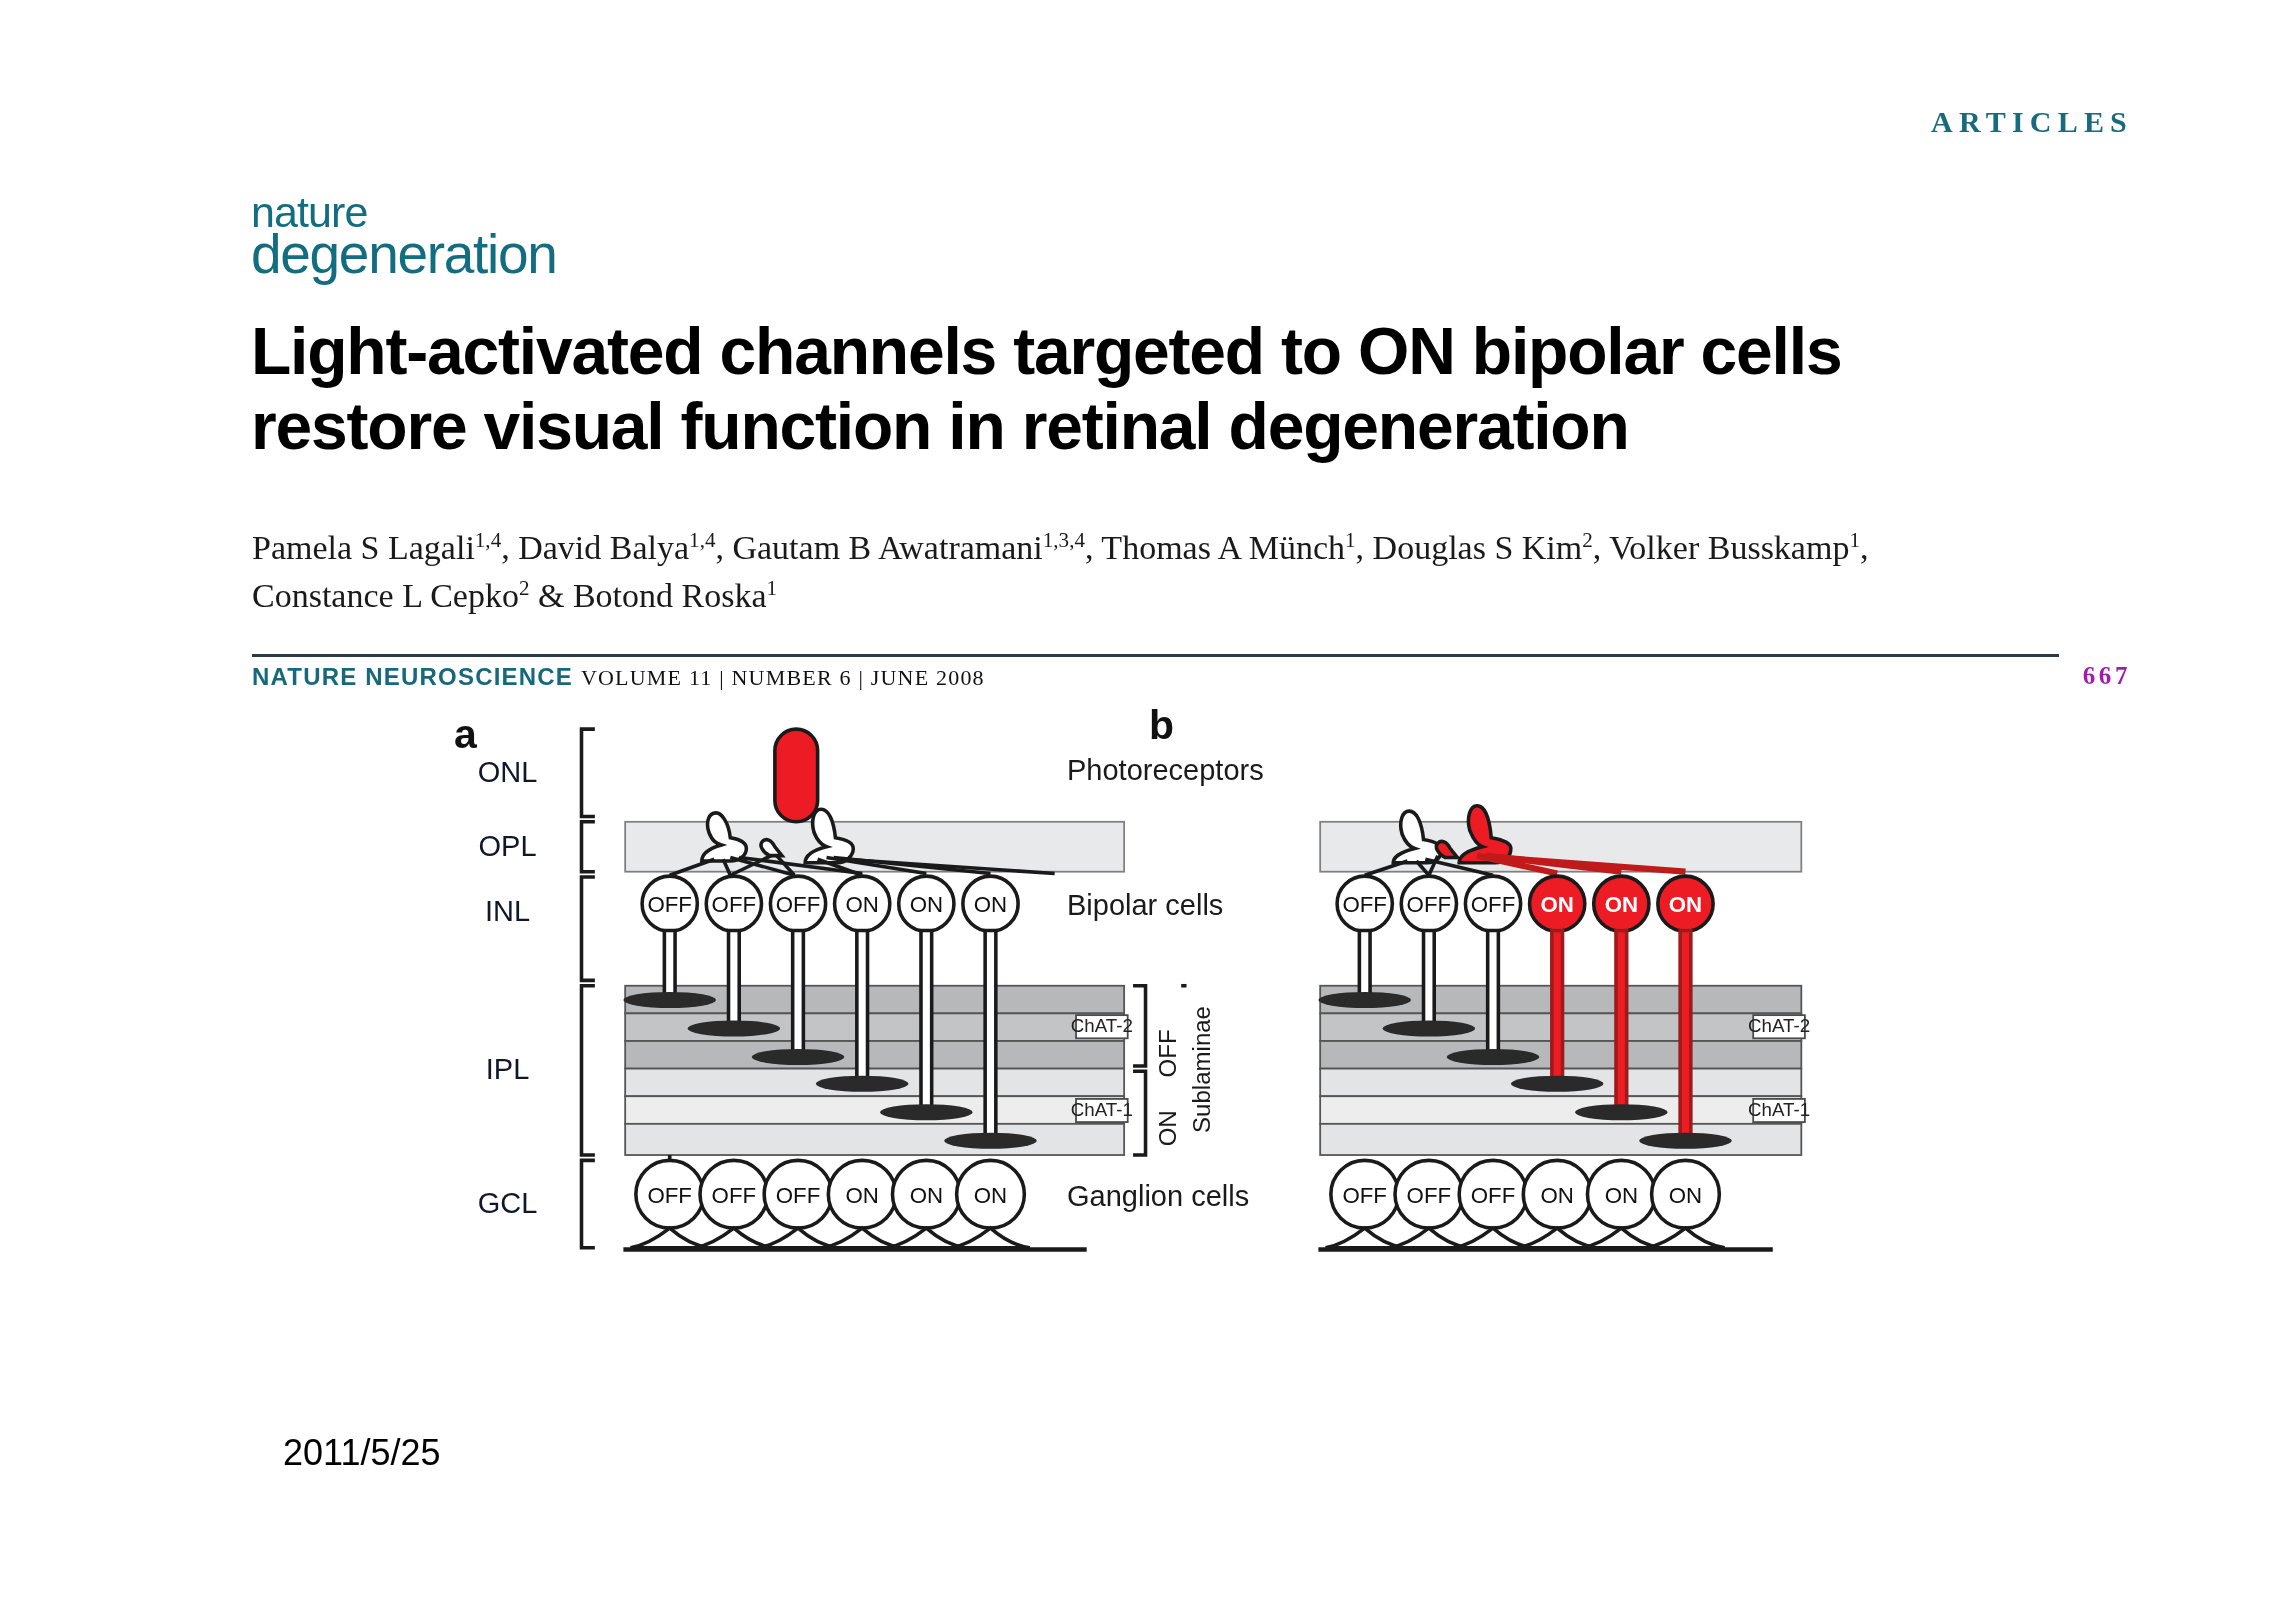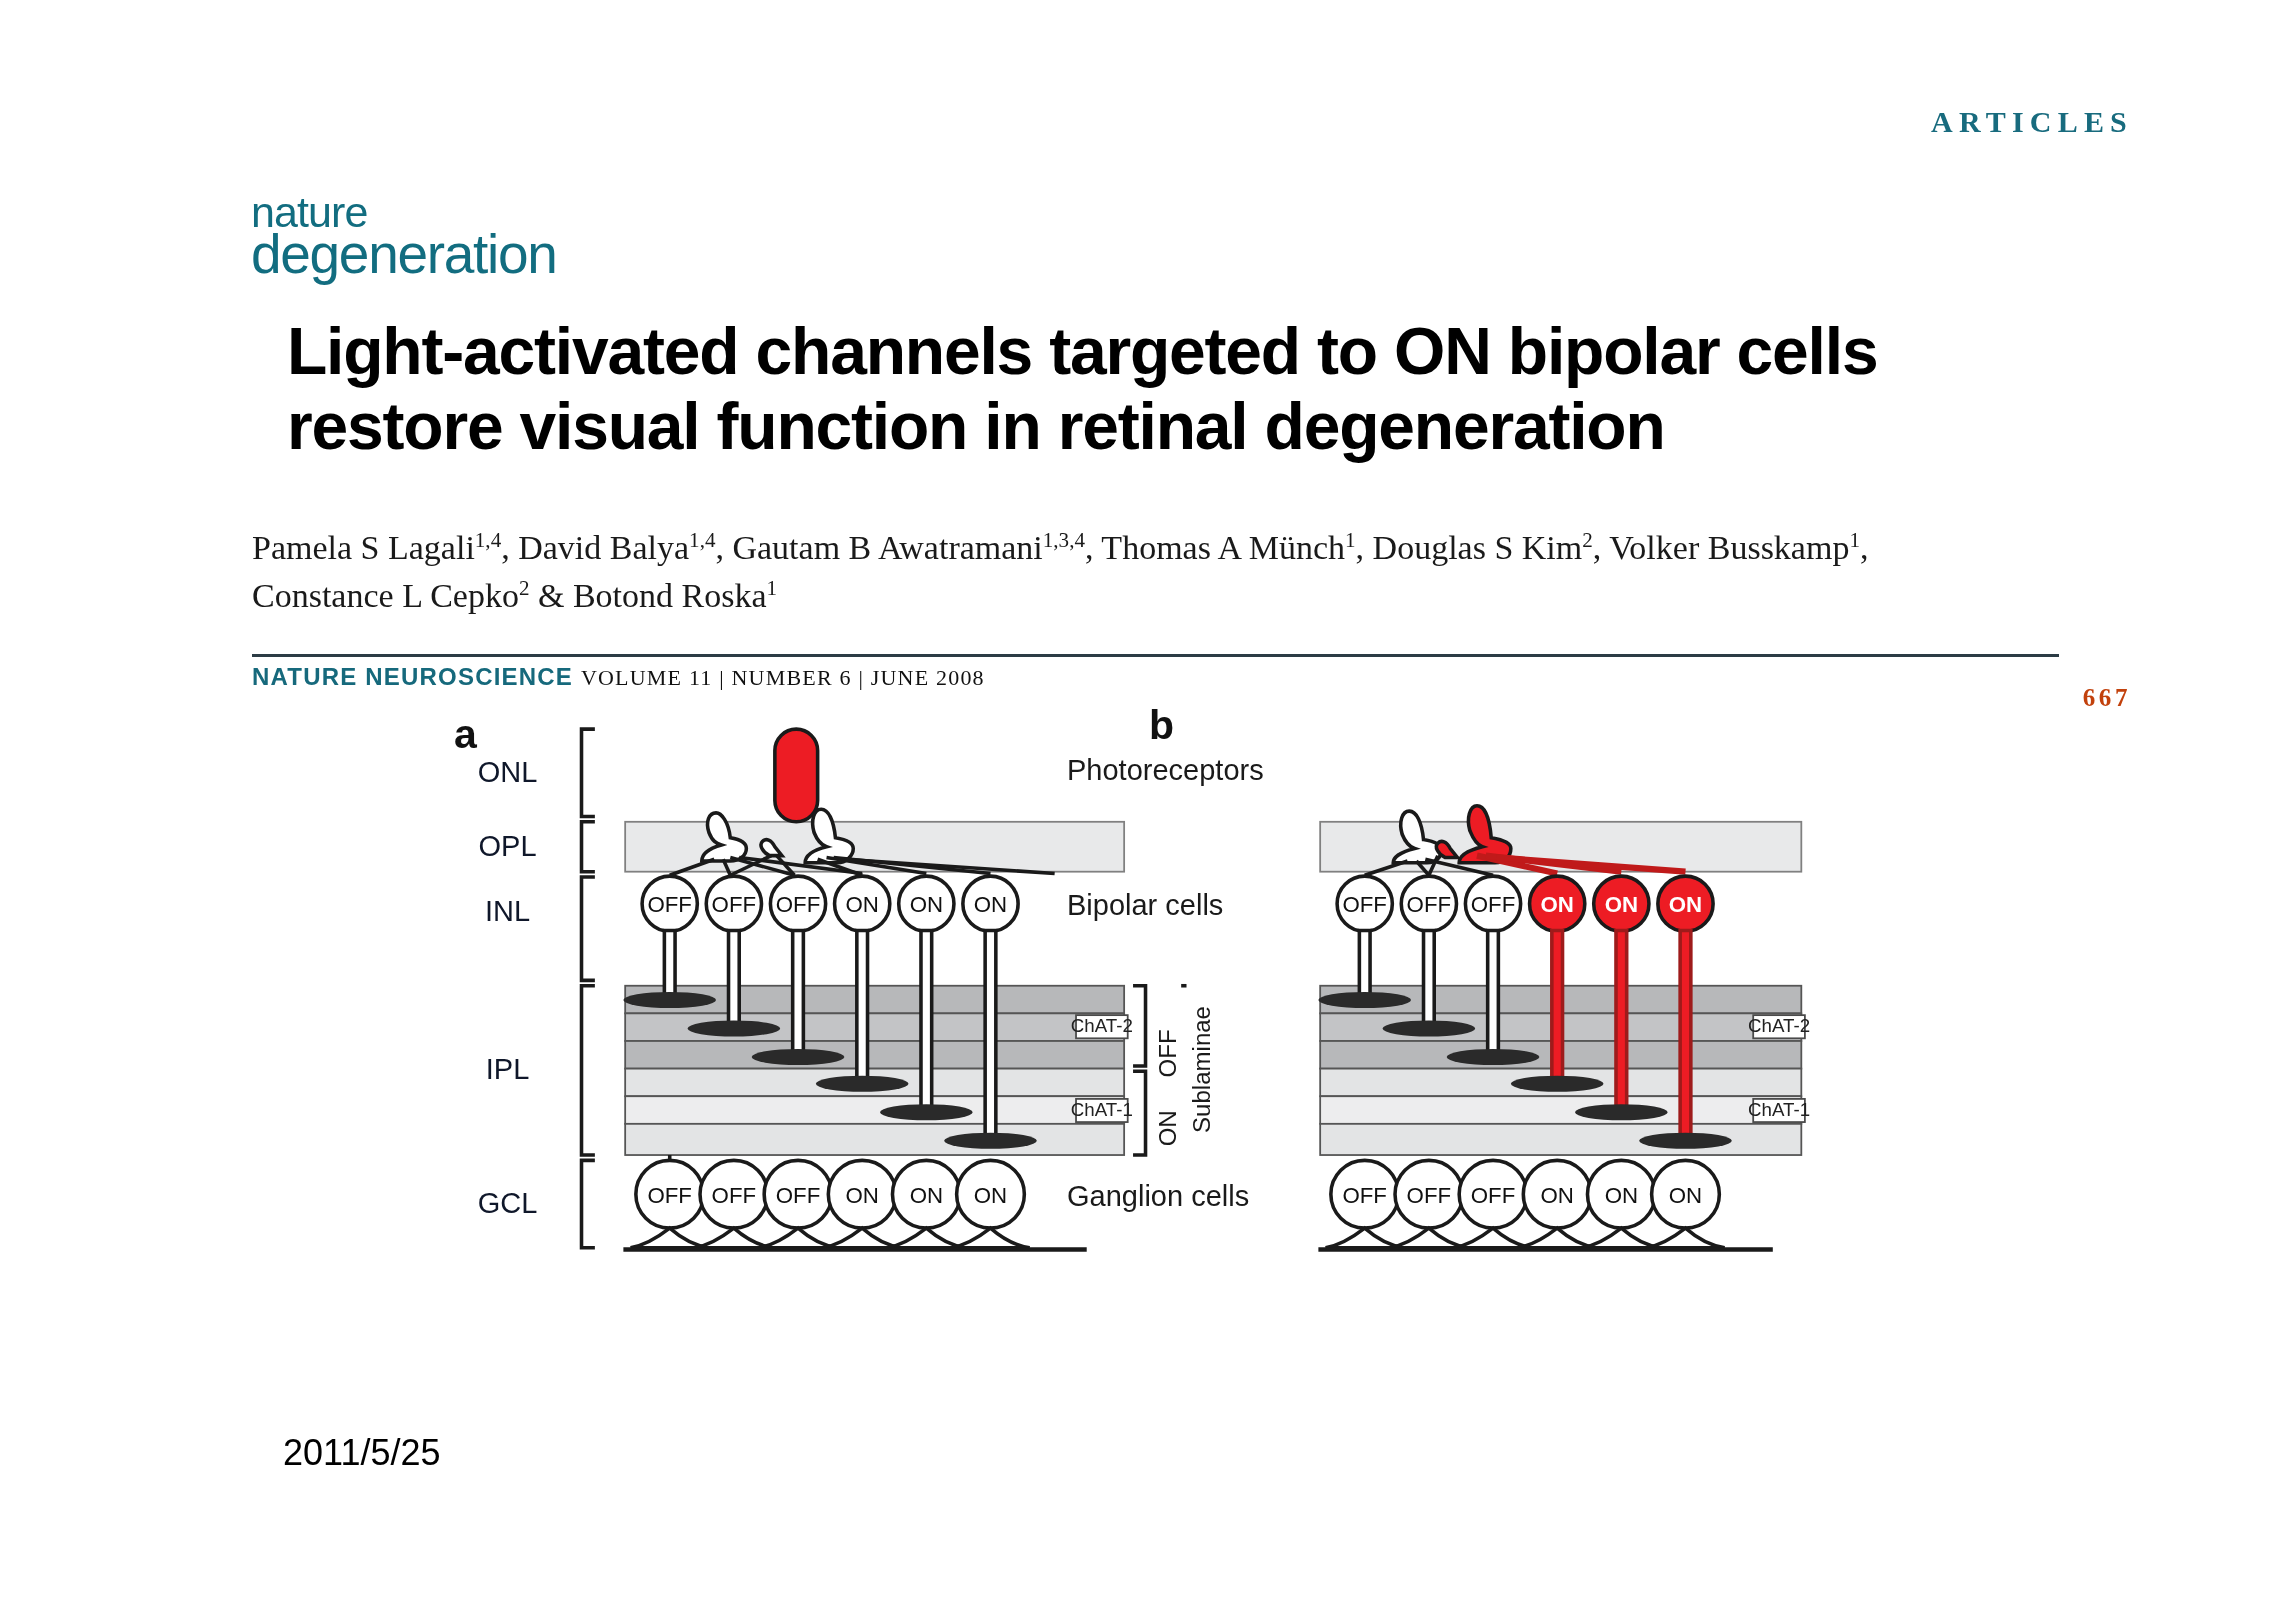--- a/index.html
+++ b/index.html
@@ -53,21 +53,20 @@
     width: 1809px;
     font-family: "Liberation Sans", sans-serif;
     font-weight: bold;
     font-size: 66px;
     line-height: 1.13;
     color: #000000;
     letter-spacing: -1.2px;
   }
   #paper-title .tl {
     display: block;
-    margin-left: 36px;
   }
 
   #author-list {
     position: absolute;
     left: 252px;
     top: 524px;
     width: 1693px;
     font-family: "Liberation Serif", serif;
     font-size: 34px;
     line-height: 1.42;
@@ -103,26 +102,26 @@
   }
   #cite-line .cite-rest {
     color: #111;
     font-weight: normal;
     font-family: "Liberation Serif", serif;
     font-size: 22px;
   }
   #page-number {
     position: absolute;
     right: 162px;
-    top: 684px;
+    top: 662px;
     font-family: "Liberation Serif", serif;
     font-weight: bold;
     font-size: 25px;
     letter-spacing: 3.6px;
-    color: #c2410c;
+    color: #a21caf;
   }
 
   #date-stamp {
     position: absolute;
     left: 283px;
     top: 1432px;
     font-size: 36px;
     color: #000;
     font-family: "Liberation Sans", sans-serif;
     text-align: right;

